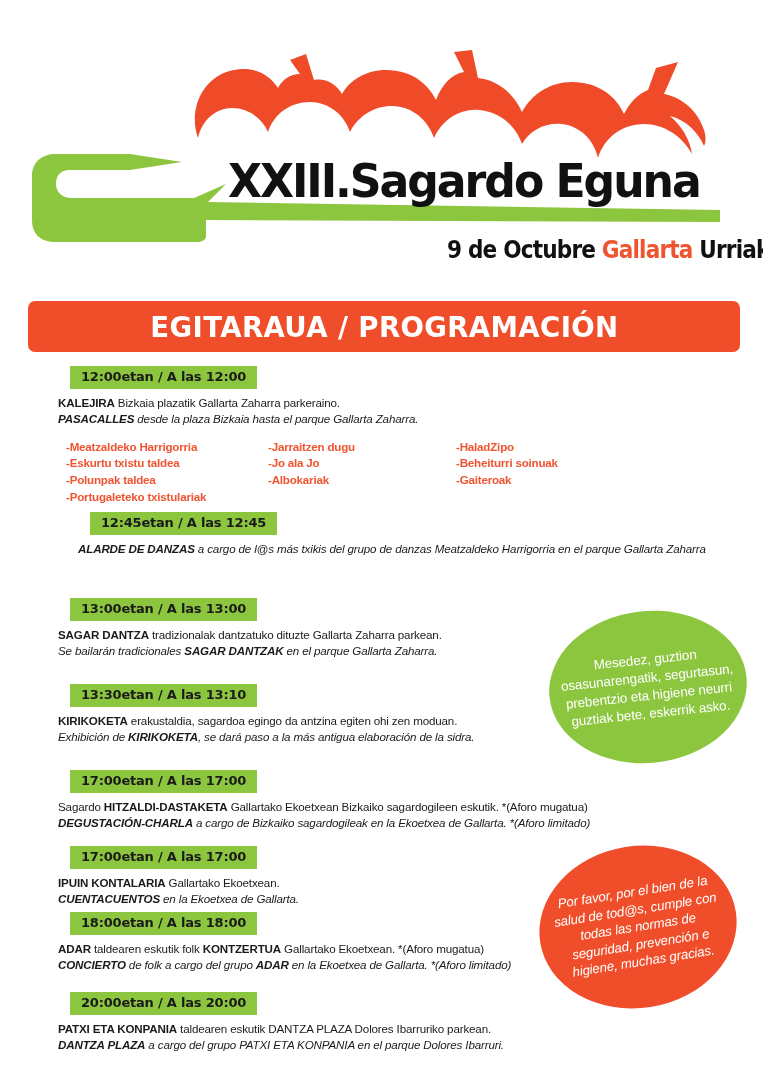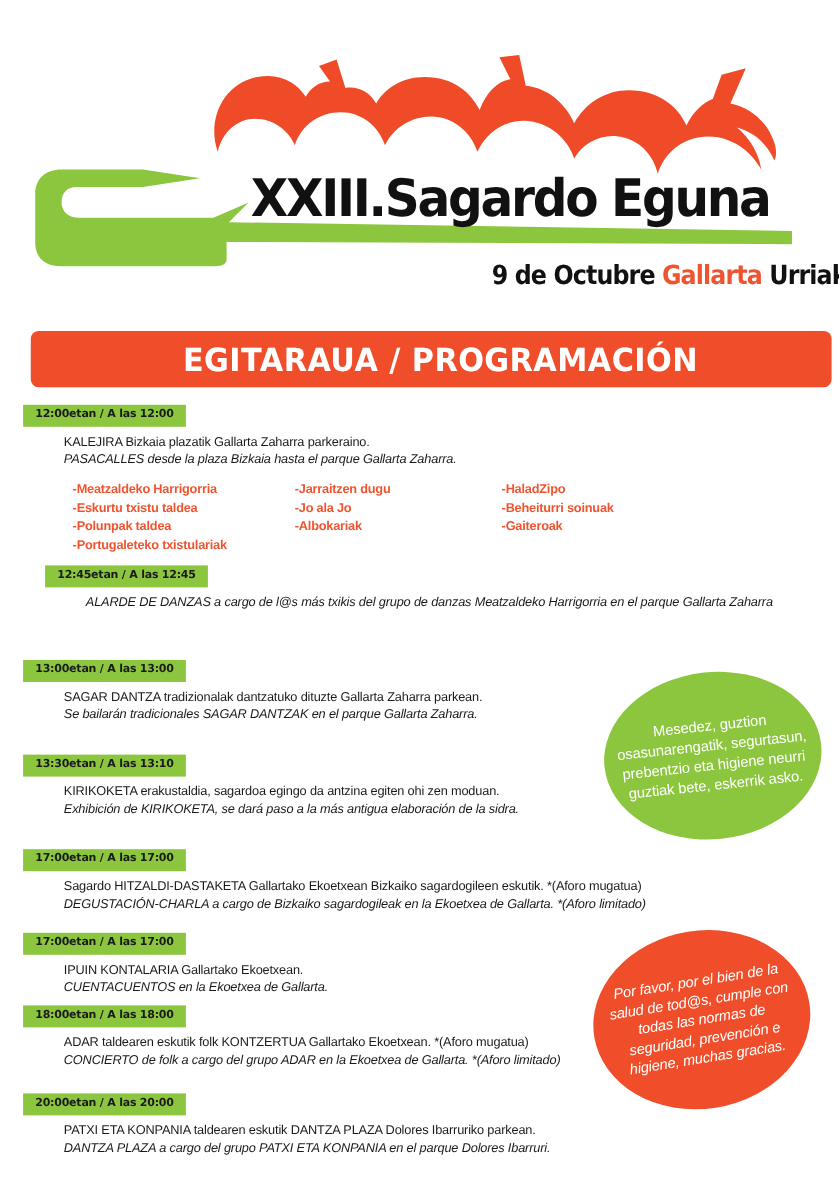--- a/index.html
+++ b/index.html
@@ -44,21 +44,21 @@
     line-height:1;
   }
   .date-line .hl{color:#EF5430;}
 
   
   #program-banner{
     position:absolute;left:28px;top:301px;
     width:712px;height:51px;
     background:#F04E2A;
     border-radius:7px;
-    display:flex;align-items:center;justify-content:center;padding-left:16px;
+    display:flex;align-items:center;justify-content:center;
   }
   #program-banner .banner-text{
     font-family:"DejaVu Sans", sans-serif;
     font-weight:bold;
     font-size:29px;
     color:#ffffff;
     letter-spacing:0.4px;
     transform:scaleX(0.95);
   }
 
@@ -66,37 +66,37 @@
   #schedule{position:absolute;left:0;top:366px;width:763px;}
 
   .sched-block{position:relative;margin-bottom:0;}
 
   .time-badge{
     display:inline-block;
     background:#8CC63F;
     color:#1a1a1a;
     font-family:"DejaVu Sans", sans-serif;
     font-weight:bold;
-    font-size:10px;
+    font-size:13px;
     letter-spacing:-0.2px;
     padding:4px 11px 5px 11px;
     line-height:1.05;
-    margin-left:21px;
+    margin-left:70px;
   }
 
   .desc{
     margin:6px 0 0 58px;
     font-size:11.6px;
     color:#1a1a1a;
     line-height:1.42;
     letter-spacing:-0.15px;
   }
   .desc .eu{display:block;}
   .desc .es{display:block;font-style:italic;}
-  .desc b{font-weight:normal;}
+  .desc b{font-weight:bold;}
 
   
   .group-cols{
     margin:11px 0 0 66px;
     display:flex;
     color:#EF5430;
     font-weight:bold;
     font-size:11.6px;
     line-height:1.45;
     letter-spacing:-0.2px;

